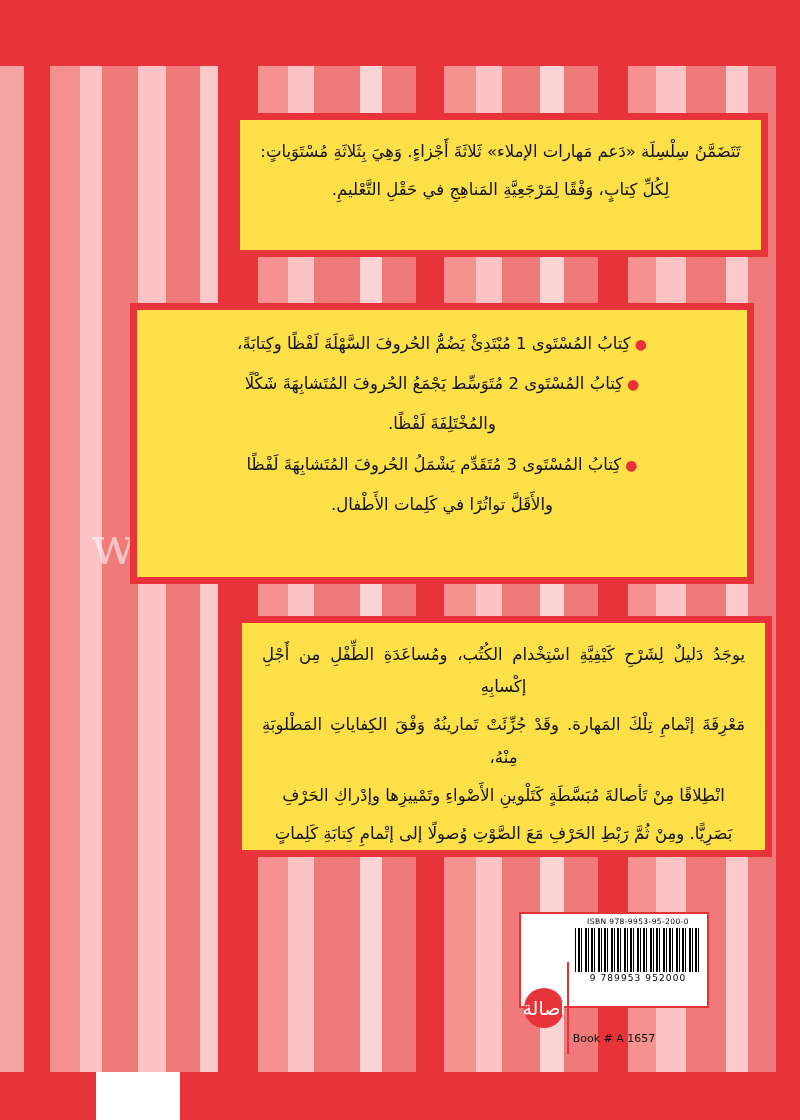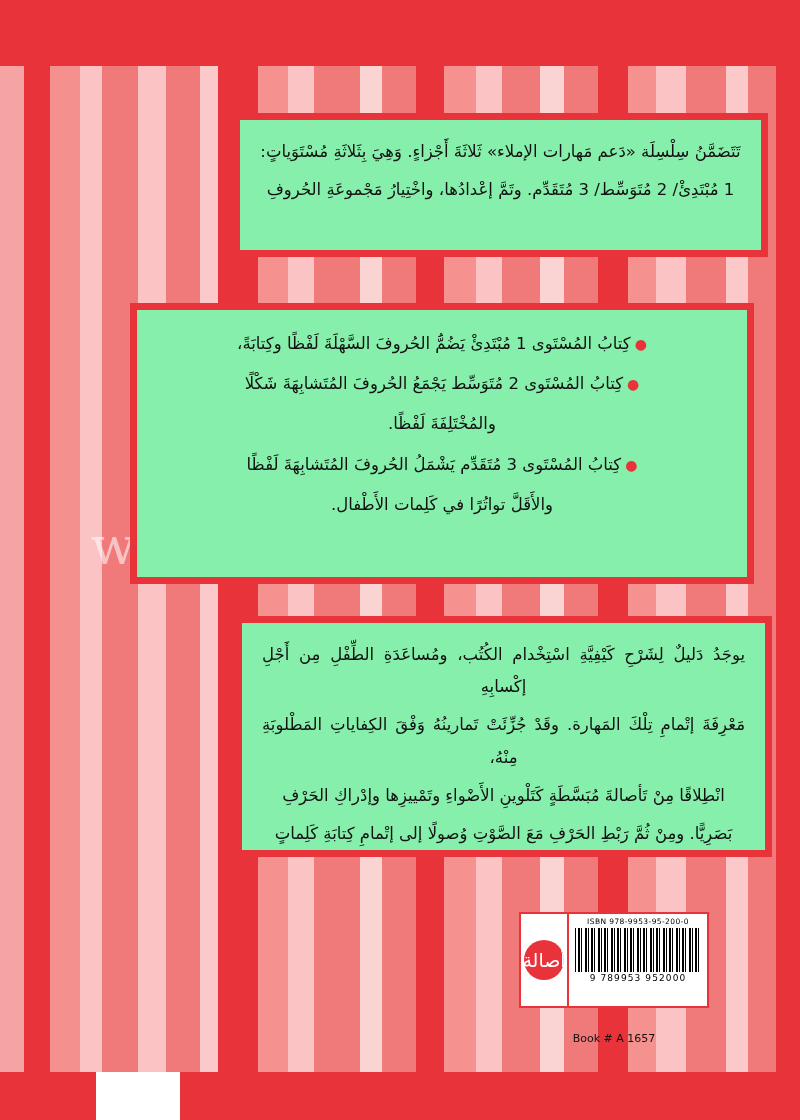--- a/index.html
+++ b/index.html
@@ -75,21 +75,21 @@
     color: rgba(255,255,255,0.55);
     z-index: 8;
     pointer-events: none;
     white-space: nowrap;
     direction: ltr;
   }
 
   
   .panel {
     position: absolute;
-    background: #86efac;
+    background: #fde047;
     border: 7px solid #e8333a;
     box-sizing: border-box;
     z-index: 10;
     padding: 16px 20px;
   }
   .panel p {
     margin: 0 0 6px 0;
     direction: rtl;
     text-align: justify;
     text-align-last: center;
@@ -152,20 +152,21 @@
     align-items: flex-start;
   }
   #logo-box {
     width: 48px;
     height: 100%;
     border-right: 2px solid #e8333a;
     box-sizing: border-box;
     display: flex;
     align-items: center;
     justify-content: center;
+    margin-top: 48px;
   }
   #logo-mark {
     width: 40px;
     height: 40px;
     border-radius: 50%;
     background: #e8333a;
     color: #ffffff;
     display: flex;
     align-items: center;
     justify-content: center;
@@ -256,21 +257,21 @@
 
   <div class="top-band"></div>
   <div class="bottom-band"></div>
   <div class="bottom-red-block" style="left:0px;width:96px;"></div>
   <div class="bottom-red-block" style="left:180px;width:620px;"></div>
 
   <div class="watermark">www.noorart.com</div>
 
   <div class="panel" id="panel-intro">
     <p>تَتَضَمَّنُ سِلْسِلَة «دَعم مَهارات الإملاء» ثَلاثَةَ أَجْزاءٍ. وَهِيَ بِثَلاثَةِ مُسْتَوَياتٍ:</p>
-    <p>1 مُبْتَدِئْ/ 2 مُتَوَسِّط/ 3 مُتَقَدِّم. وتَمَّ إعْدادُها، واخْتِيارُ مَجْموعَةِ الحُروفِ</p>
+    <p>لِكُلِّ كِتابٍ، وَفْقًا لِمَرْجَعِيَّةِ المَناهِجِ في حَقْلِ التَّعْليمِ.</p>
   </div>
 
   <div class="panel" id="panel-levels">
     <div>
       <span class="bullet-line">
         <span class="bullet-mark">●</span><span>كِتابُ المُسْتَوى 1 مُبْتَدِئْ يَضُمُّ الحُروفَ السَّهْلَةَ لَفْظًا وكِتابَةً،</span>
       </span>
     </div>
     <div>
       <span class="bullet-line">

